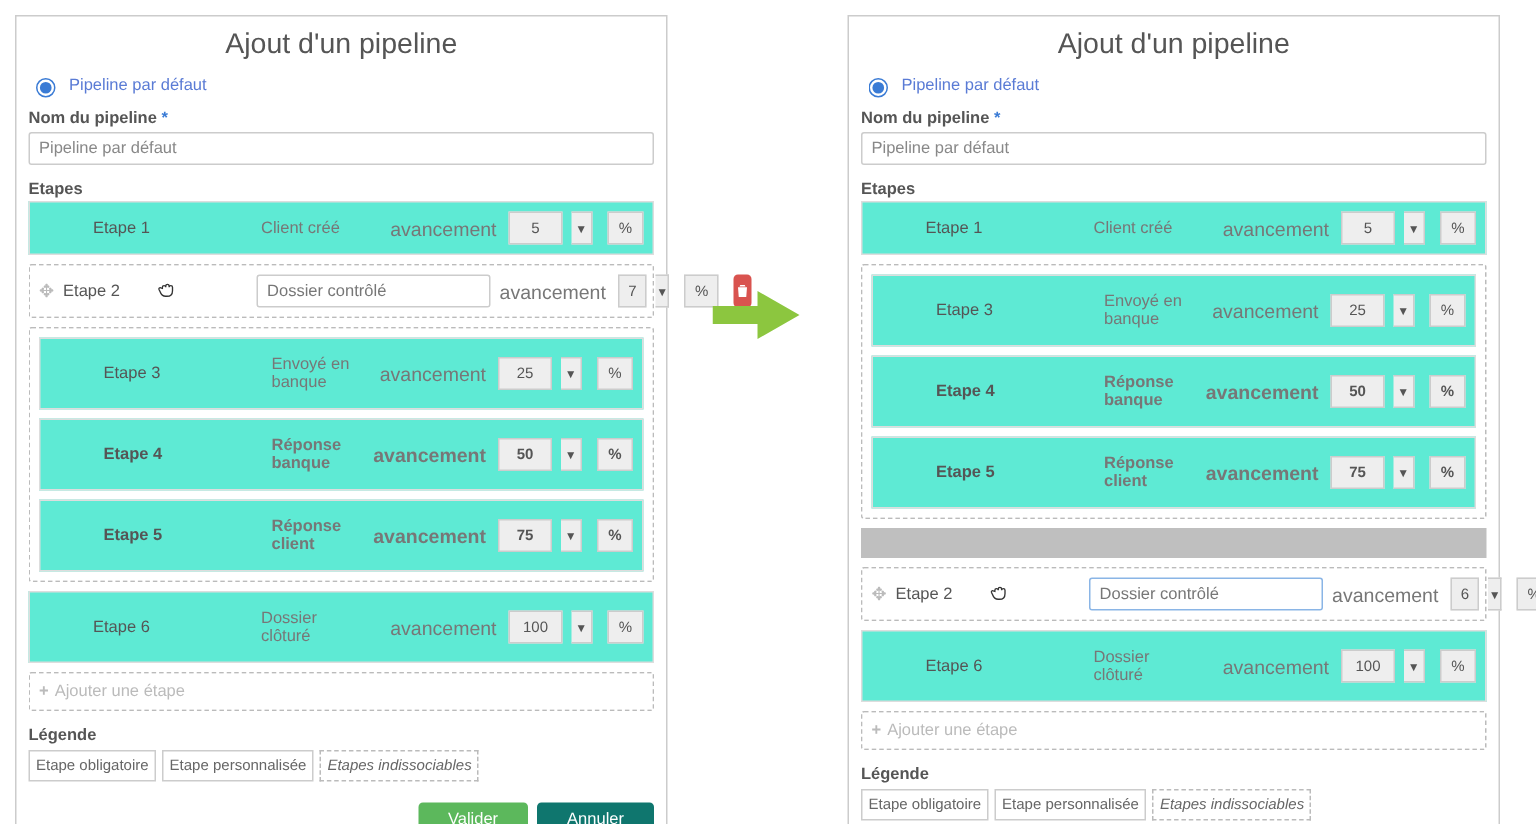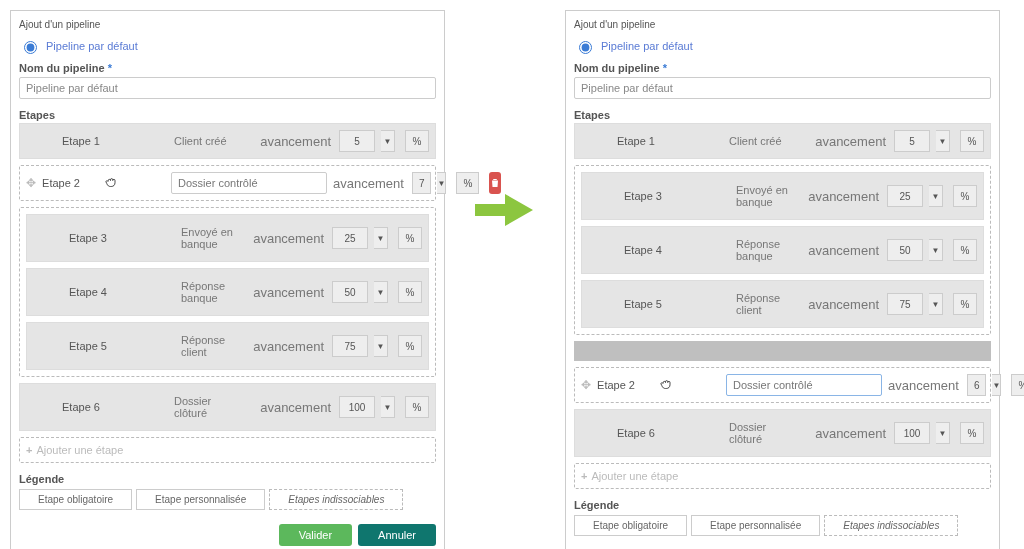--- a/index.html
+++ b/index.html
@@ -16,23 +16,24 @@
   }
   .panel {
     border: 1px solid #ccc;
     padding: 8px;
     background: #fff;
   }
   .panel-left { width: 435px; }
   .panel-right { width: 435px; }
   h3.title {
     margin: 0 0 8px 0;
-    font-size: 10px;
+    font-size: 19px;
     font-weight: 400;
     color: #555;
+    text-align: center;
   }
   .radio-row { display: flex; align-items: center; gap: 6px; margin-bottom: 8px; }
   .radio-row input[type=radio]{ accent-color:#3a7bd5; }
   .radio-row label { color:#5a7bd5; font-size:11px;}
   .field-label { font-size:11px; margin-bottom:3px;font-weight:bold; }
   .req { color:#3a7bd5; }
   .text-input {
     width:100%;
     border:1px solid #ccc;
     padding:4px 6px;
@@ -40,21 +41,21 @@
     color:#888;
     border-radius:2px;
   }
   .section-head { font-weight:bold; margin:10px 0 2px; font-size:11px;}
   .step-row {
     border:1px solid #ddd;
     padding:6px;
     display:flex;
     align-items:center;
     gap:6px;
-    background:#e5e5e5;
+    background:#5eead4;
   }
   .step-row + .step-row { margin-top:6px; }
   .spacer-col { width:30px; display:flex; align-items:center; justify-content:center; }
   .step-label { min-width:55px; color:#555; }
   .step-name {
     flex:1;
     padding:4px 6px;
     font-size:11px;
     color:#777;
     border:1px solid transparent;
@@ -82,26 +83,26 @@
     margin-left:4px;
   }
   .del-btn svg { fill:#fff; }
   .dashed-group, .dashed-row, .dashed-add {
     border:1px dashed #bbb;
     border-radius:2px;
     padding:6px;
   }
   .dashed-row { display:flex; align-items:center; gap:6px; }
   .dashed-group .step-row { margin-top:0; }
-  .dashed-group .step-row + .step-row { margin-top:6px; }
+  .dashed-group .step-row + .step-row { margin-top:6px;font-weight:bold; }
   .dashed-add { color:#bbb; display:flex; align-items:center; gap:4px;}
   .plus { font-weight:bold; }
   .legend-title { font-weight:bold; margin:10px 0 4px; font-size:11px;}
   .legend-row { display:flex; gap:0; }
-  .legend-item { border:1px solid #ccc; padding:4px 18px; font-size:10px; color:#666;}
+  .legend-item { border:1px solid #ccc; padding:4px 4px; font-size:10px; color:#666;}
   .legend-item.dash { border:1px dashed #bbb;font-style:italic; }
   .legend-item + .legend-item { margin-left:4px;}
   .btn-row { display:flex; justify-content:flex-end; gap:6px; margin-top:14px;}
   .btn {
     border:none; border-radius:3px; color:#fff;
     font-size:11px; padding:5px 20px;
   }
   .btn-ok { background:#5cb85c; }
   .btn-cancel { background:#0f766e; }
   .drag-handle { color:#bbb; font-size:12px;}

